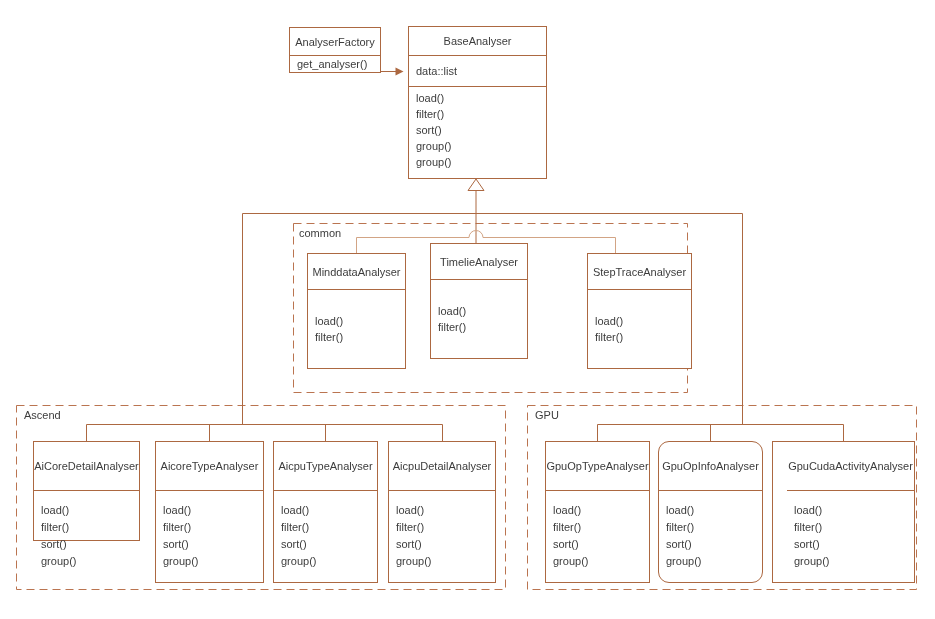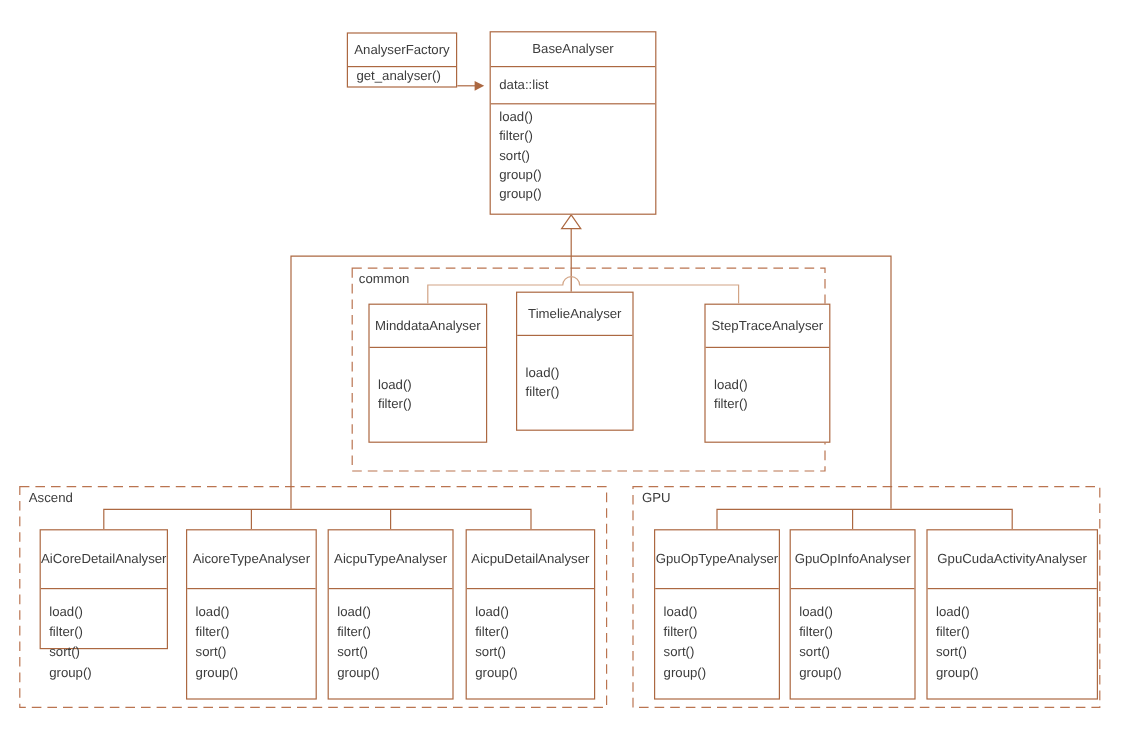--- a/index.html
+++ b/index.html
@@ -150,31 +150,31 @@
   <div class="cb cb-leaf" style="left:545px;top:441px;width:105px;height:142px;">
     <div class="t">GpuOpTypeAnalyser</div>
     <div class="m">
       <div>load()</div>
       <div>filter()</div>
       <div>sort()</div>
       <div>group()</div>
     </div>
   </div>
 
-  <div class="cb cb-leaf" style="left:658px;top:441px;width:105px;height:142px;">
+  <div class="cb cb-leaf" style="left:658px;top:441px;width:105px;height:142px;border-radius:11px;">
     <div class="t">GpuOpInfoAnalyser</div>
     <div class="m">
       <div>load()</div>
       <div>filter()</div>
       <div>sort()</div>
       <div>group()</div>
     </div>
   </div>
 
-  <div class="cb cb-leaf" style="left:772px;top:441px;width:143px;height:142px;">
+  <div class="cb cb-leaf" style="left:772px;top:441px;width:143px;height:142px;padding-left:14px;">
     <div class="t">GpuCudaActivityAnalyser</div>
     <div class="m">
       <div>load()</div>
       <div>filter()</div>
       <div>sort()</div>
       <div>group()</div>
     </div>
   </div>
 
 </div>

